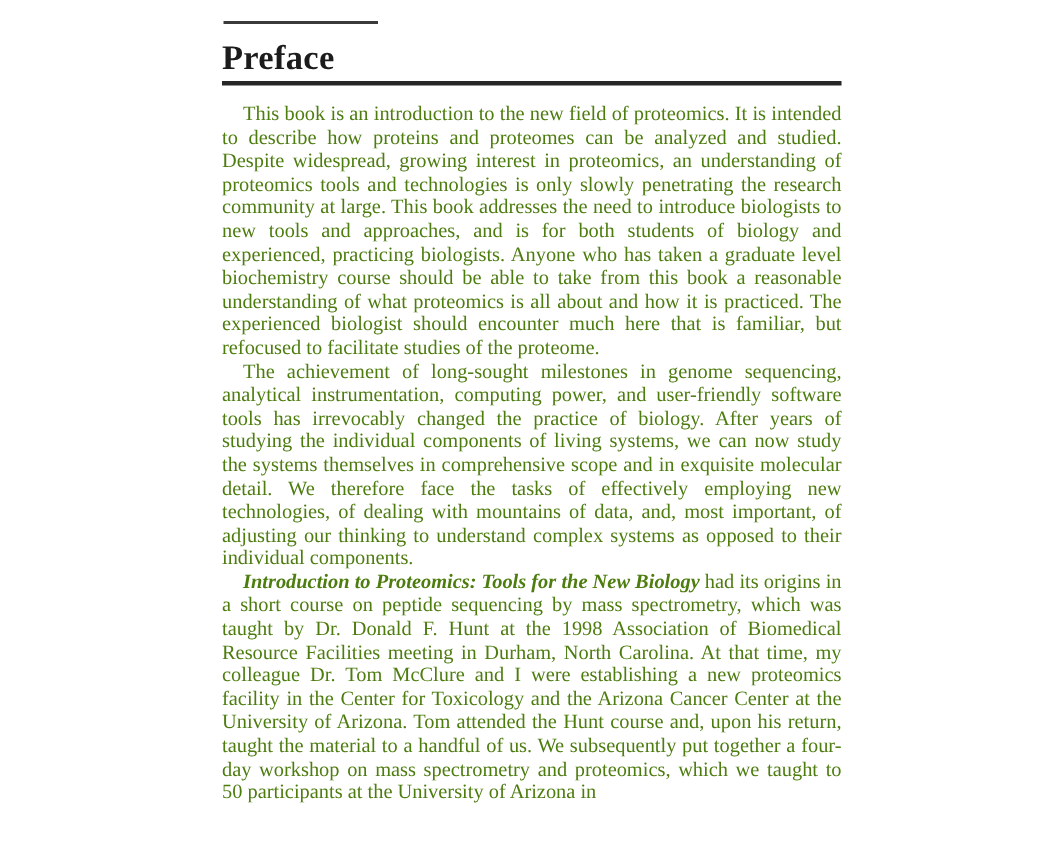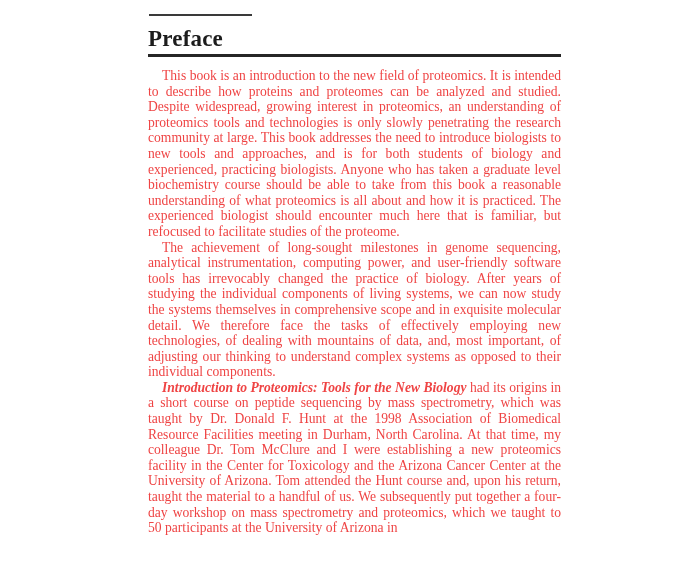--- a/index.html
+++ b/index.html
@@ -46,21 +46,21 @@
       height: 3px;
       background: #262626;
     }
     .body-text {
       position: absolute;
       top: 68px;
       left: 0;
       width: 413px;
       font-size: 13.6px;
       line-height: 15.6px;
-      color: #ef4444;
+      color: #4d7c0f;
       text-align: justify;
       hyphens: auto;
       -webkit-hyphens: auto;
     }
     .body-text p {
       text-indent: 14px;
     }
     .body-text em {
       font-style: italic;
       font-weight: bold;

